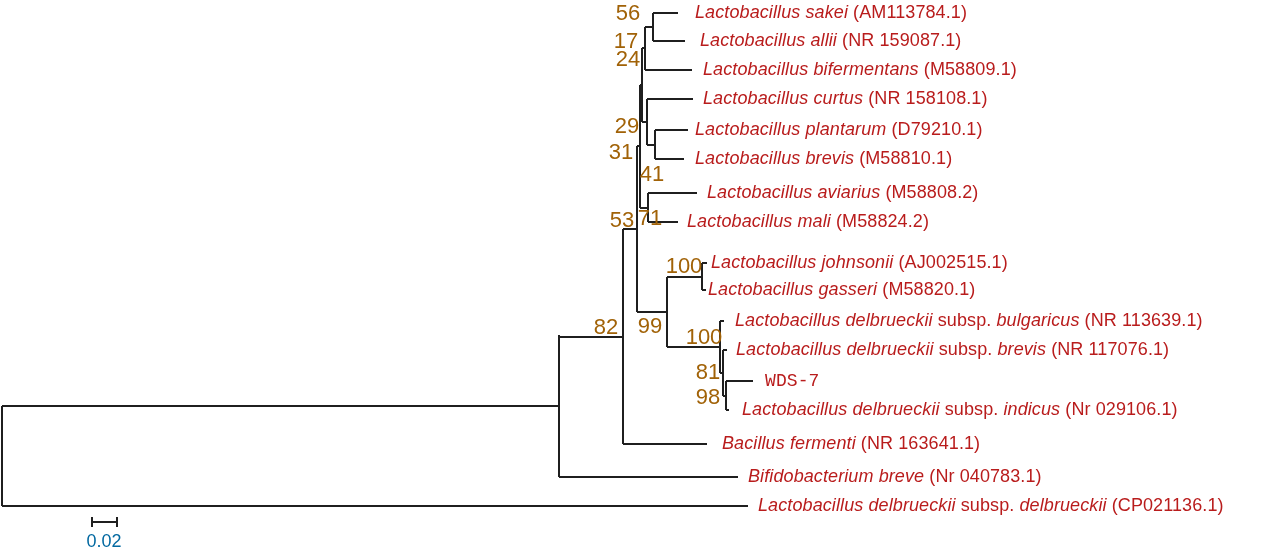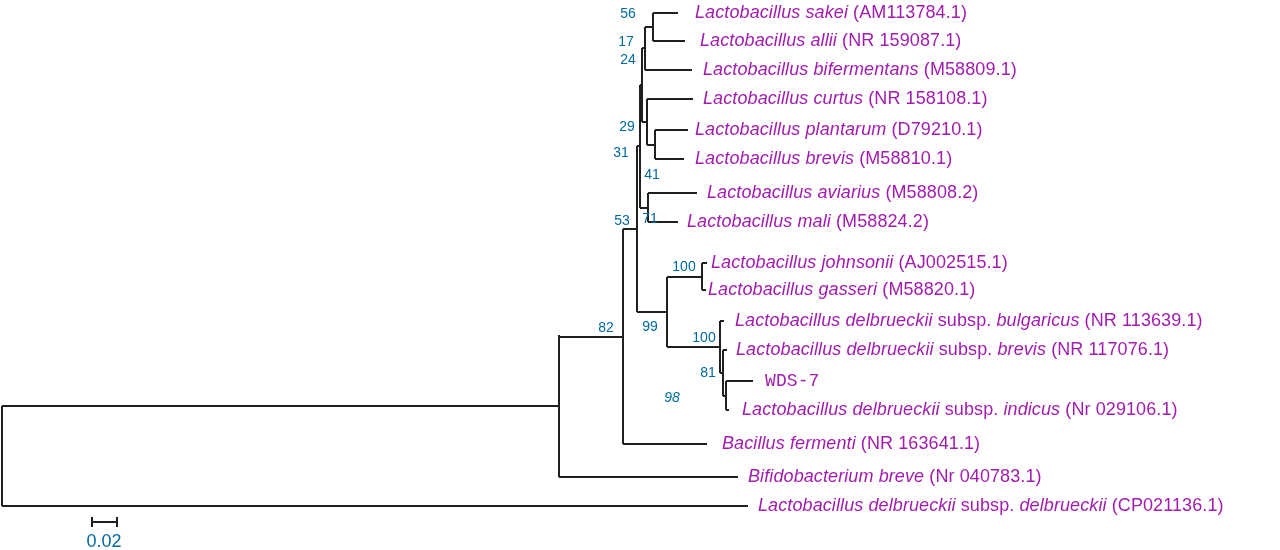--- a/index.html
+++ b/index.html
@@ -14,30 +14,30 @@
     width:1280px;height:550px;
     background:#ffffff;
   }
   #tree-svg{
     position:absolute;left:0;top:0;
   }
   .leaf-label{
     position:absolute;
     transform:translateY(-52%);
     font-size:18px;
-    color:#a21caf;
+    color:#b91c1c;
     white-space:nowrap;
     letter-spacing:0.1px;
   }
   .leaf-label .it{font-style:italic;}
   .boot-label{
     position:absolute;
     transform:translate(-50%,-50%);
-    font-size:14px;
-    color:#0369a1;
+    font-size:22px;
+    color:#a16207;
     white-space:nowrap;
   }
   .scale-label{
     position:absolute;
     transform:translate(-50%,-50%);
     font-size:18px;
     color:#0369a1;
   }
 </style>
 </head>
@@ -121,16 +121,16 @@
       <div class="boot-label" style="left: 627px; top: 126px;">29</div>
       <div class="boot-label" style="left: 621px; top: 152px;">31</div>
       <div class="boot-label" style="left: 652px; top: 174px;">41</div>
       <div class="boot-label" style="left: 650px; top: 218px;">71</div>
       <div class="boot-label" style="left: 622px; top: 220px;">53</div>
       <div class="boot-label" style="left: 606px; top: 327px;">82</div>
       <div class="boot-label" style="left: 650px; top: 326px;">99</div>
       <div class="boot-label" style="left: 684px; top: 266px;">100</div>
       <div class="boot-label" style="left: 704px; top: 337px;">100</div>
       <div class="boot-label" style="left: 708px; top: 372px;">81</div>
-      <div class="boot-label" style="left: 672px; top: 397px; font-style: italic;">98</div>
+      <div class="boot-label" style="left: 708px; top: 397px;">98</div>
     </div>
   <div class="scale-label" id="scale-label" style="left: 104px; top: 541px;">0.02</div>
 </div>
 
 </body></html>

